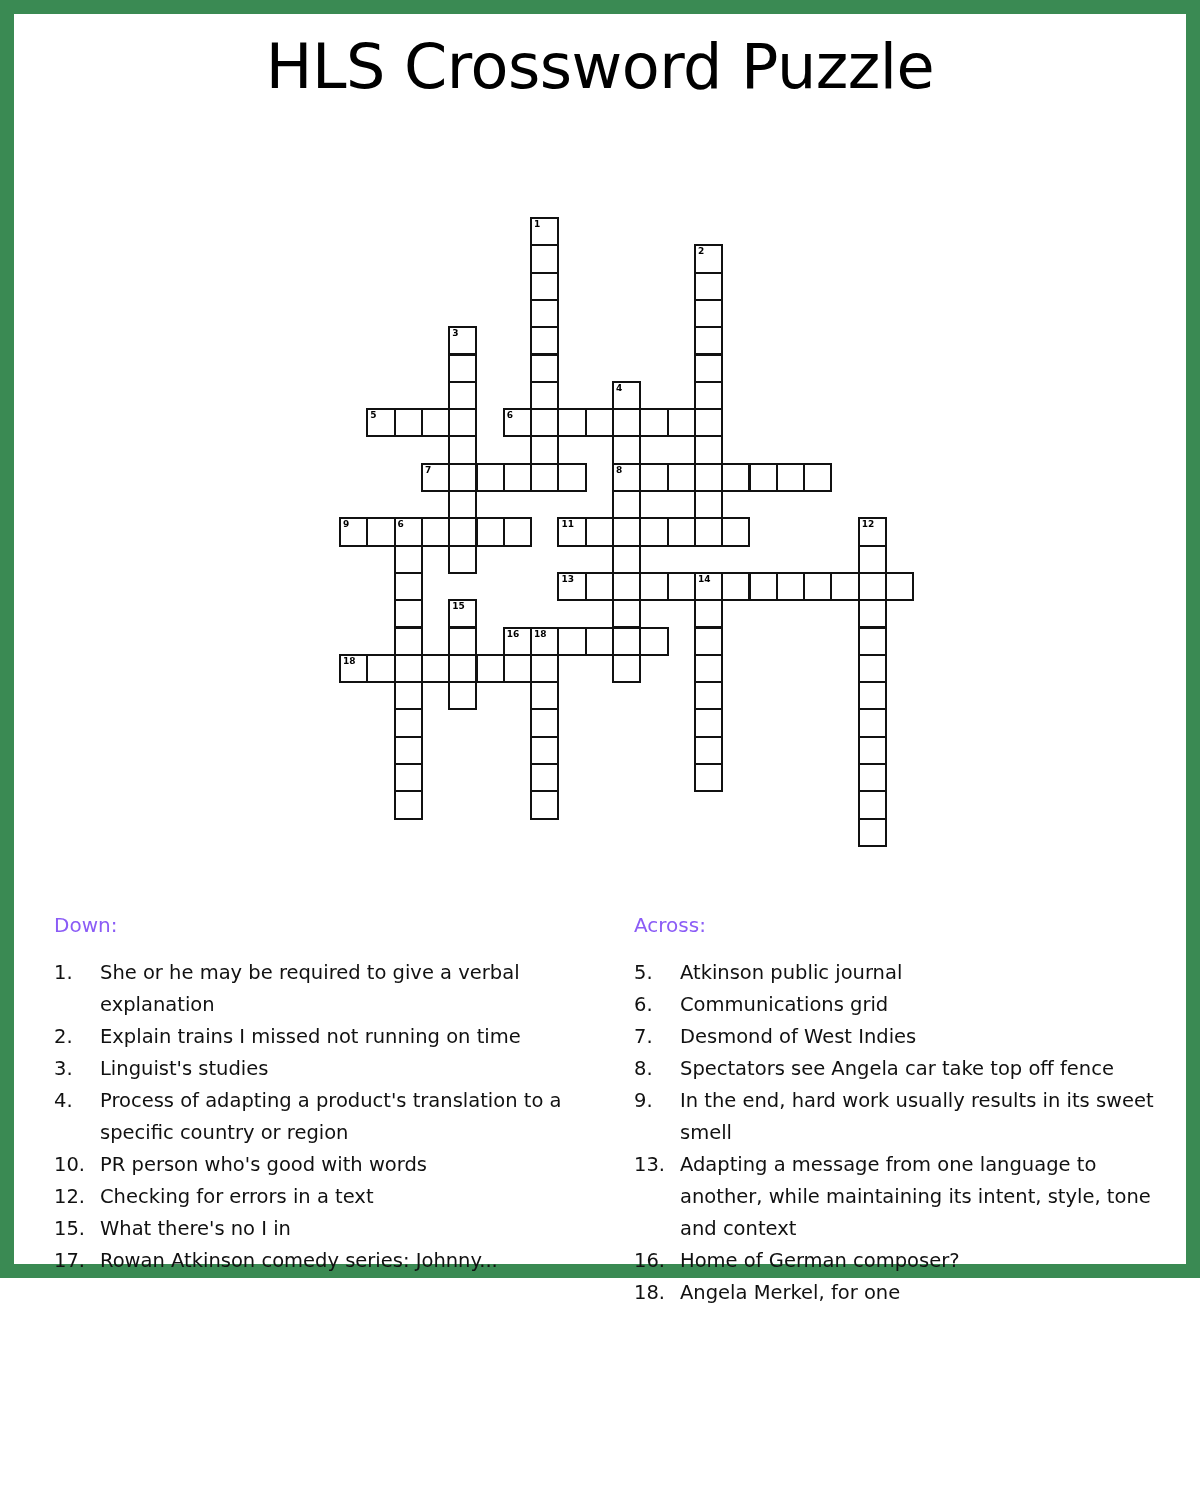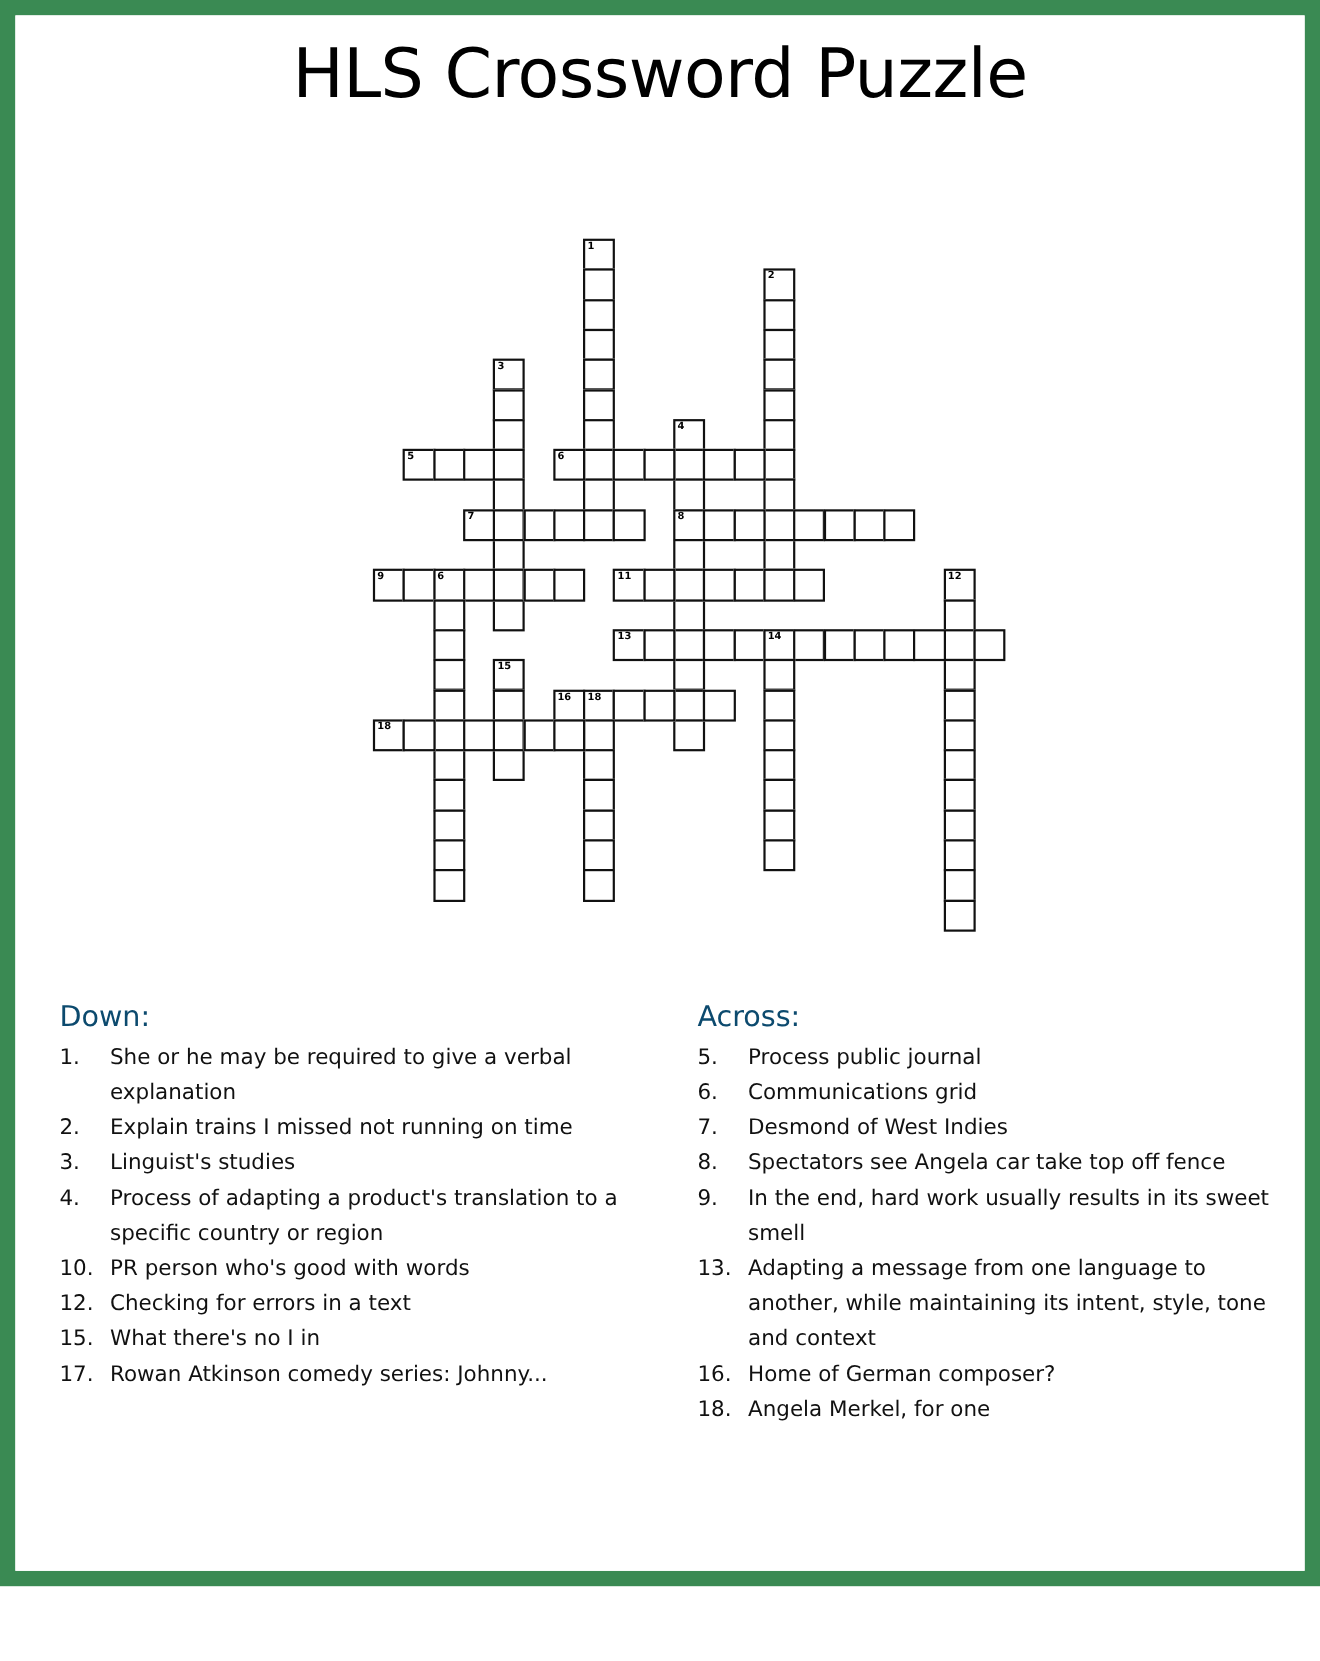--- a/index.html
+++ b/index.html
@@ -3,21 +3,21 @@
 <meta charset="utf-8">
 <style>
   html, body { margin:0; padding:0; }
   body {
     width:1200px; height:1510px;
     background:#ffffff;
     font-family:"DejaVu Sans", sans-serif;
   }
   .page {
     position:relative;
-    width:1200px; height:1442px;
+    width:1200px; height:1278px;
     box-sizing:border-box;
     border:14px solid #3a8a53;
     background:#ffffff;
     text-decoration:underline;
   }
   .inner {
     position:relative;
     width:100%; height:100%;
     background:#fff;
   }
@@ -66,24 +66,24 @@
     position:absolute;
     top:0;
     font-family:"DejaVu Sans", sans-serif;
     font-size:19.5px;
     line-height:32px;
     color:#111;
   }
   .cluecol.down   { left:40px;  width:530px; }
   .cluecol.across { left:620px; width:520px; }
   .clue-heading {
-    font-size:26px;
+    font-size:20px;
     line-height:32px;
-    margin:0 0 4px 0;
-    color:#0c4a6e;
+    margin:0 0 16px 0;
+    color:#8b5cf6;
   }
   ul.cluelist {
     list-style:none;
     margin:0; padding:0;
   }
   ul.cluelist li {
     position:relative;
     padding-left:46px;
     margin:0;
   }
@@ -283,21 +283,21 @@
             <li><span class="n">10.</span><span>PR person who's good with words</span></li>
             <li><span class="n">12.</span><span>Checking for errors in a text</span></li>
             <li><span class="n">15.</span><span>What there's no I in</span></li>
             <li><span class="n">17.</span><span>Rowan Atkinson comedy series: Johnny...</span></li>
           </ul>
       </div>
 
       <div class="cluecol across">
         <div class="clue-heading">Across:</div>
         <ul class="cluelist" id="across-list">
-            <li><span class="n">5.</span><span>Process public journal</span></li>
+            <li><span class="n">5.</span><span>Atkinson public journal</span></li>
             <li><span class="n">6.</span><span>Communications grid</span></li>
             <li><span class="n">7.</span><span>Desmond of West Indies</span></li>
             <li><span class="n">8.</span><span>Spectators see Angela car take top off fence</span></li>
             <li><span class="n">9.</span><span>In the end, hard work usually results in its sweet smell</span></li>
             <li><span class="n">13.</span><span>Adapting a message from one language to another, while maintaining its intent, style, tone and context</span></li>
             <li><span class="n">16.</span><span>Home of German composer?</span></li>
             <li><span class="n">18.</span><span>Angela Merkel, for one</span></li>
           </ul>
       </div>
 

